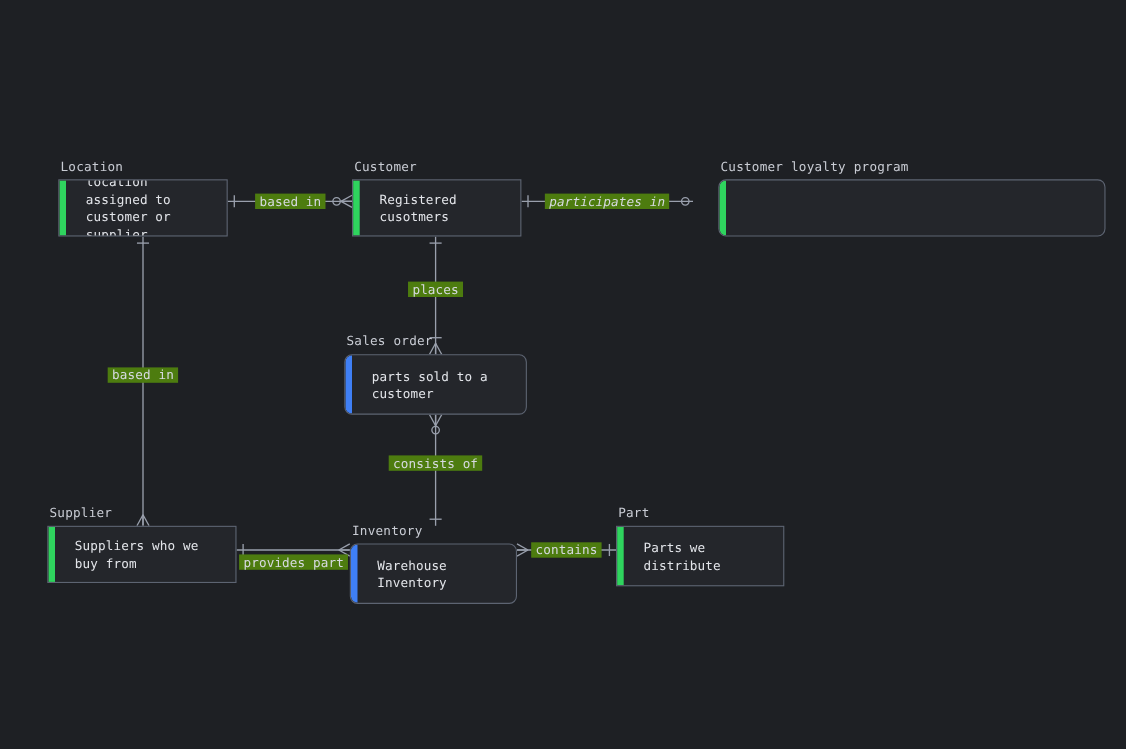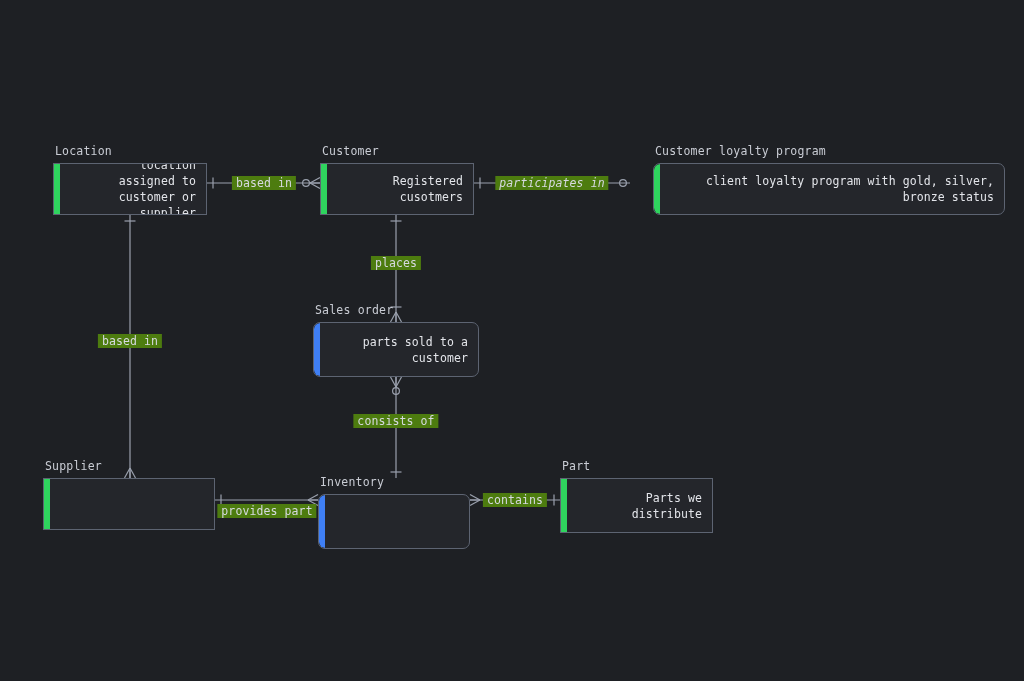--- a/index.html
+++ b/index.html
@@ -11,21 +11,20 @@
     width: 1024px;
     height: 681px;
     overflow: hidden;
     font-family: "DejaVu Sans Mono", "Liberation Mono", monospace;
   }
   #canvas {
     position: relative;
     width: 1024px;
     height: 681px;
     background: #1e2024;
-    text-align: right;
   }
   #edges {
     position: absolute;
     left: 0;
     top: 0;
     width: 1024px;
     height: 681px;
     pointer-events: none;
   }
   .entity {
@@ -149,43 +148,44 @@
     <div class="entity-box">
       <div class="accent green"></div>
       <div class="entity-text">Registered cusotmers</div>
     </div>
   </div>
 
   <div class="entity" style="left: 653px; top: 163px; width: 352px; height: 52px;">
     <div class="entity-title">Customer loyalty program</div>
     <div class="entity-box rounded">
       <div class="accent green"></div>
-      <div class="entity-text">client loyalty program with gold, silver, bronze status</div>
     </div>
   </div>
 
   <div class="entity" style="left: 313px; top: 322px; width: 166px; height: 55px;">
     <div class="entity-title">Sales order</div>
     <div class="entity-box rounded">
       <div class="accent blue"></div>
       <div class="entity-text">parts sold to a customer</div>
     </div>
   </div>
 
   <div class="entity" style="left: 43px; top: 478px; width: 172px; height: 52px;">
     <div class="entity-title">Supplier</div>
     <div class="entity-box">
       <div class="accent green"></div>
+      <div class="entity-text">Suppliers who we buy from</div>
     </div>
   </div>
 
   <div class="entity" style="left: 318px; top: 478px; width: 152px; height: 55px; margin-top: 16px;">
     <div class="entity-title">Inventory</div>
     <div class="entity-box rounded">
       <div class="accent blue"></div>
+      <div class="entity-text">Warehouse Inventory</div>
     </div>
   </div>
 
   <div class="entity" style="left: 560px; top: 478px; width: 153px; height: 55px;">
     <div class="entity-title">Part</div>
     <div class="entity-box">
       <div class="accent green"></div>
       <div class="entity-text">Parts we distribute</div>
     </div>
   </div>

